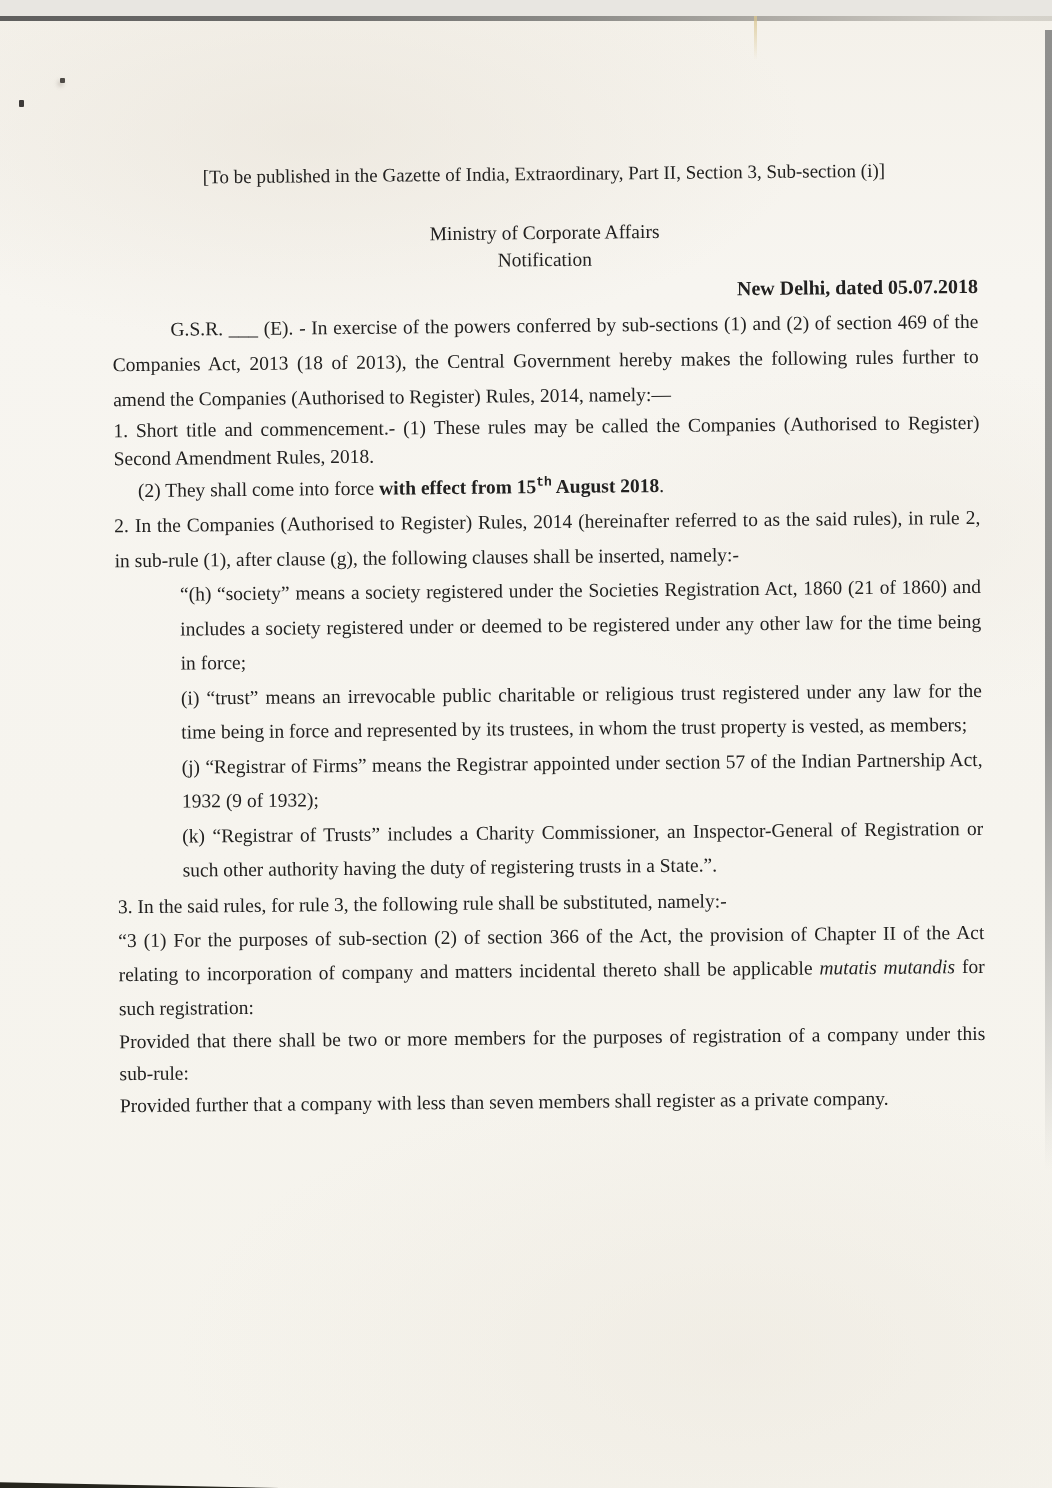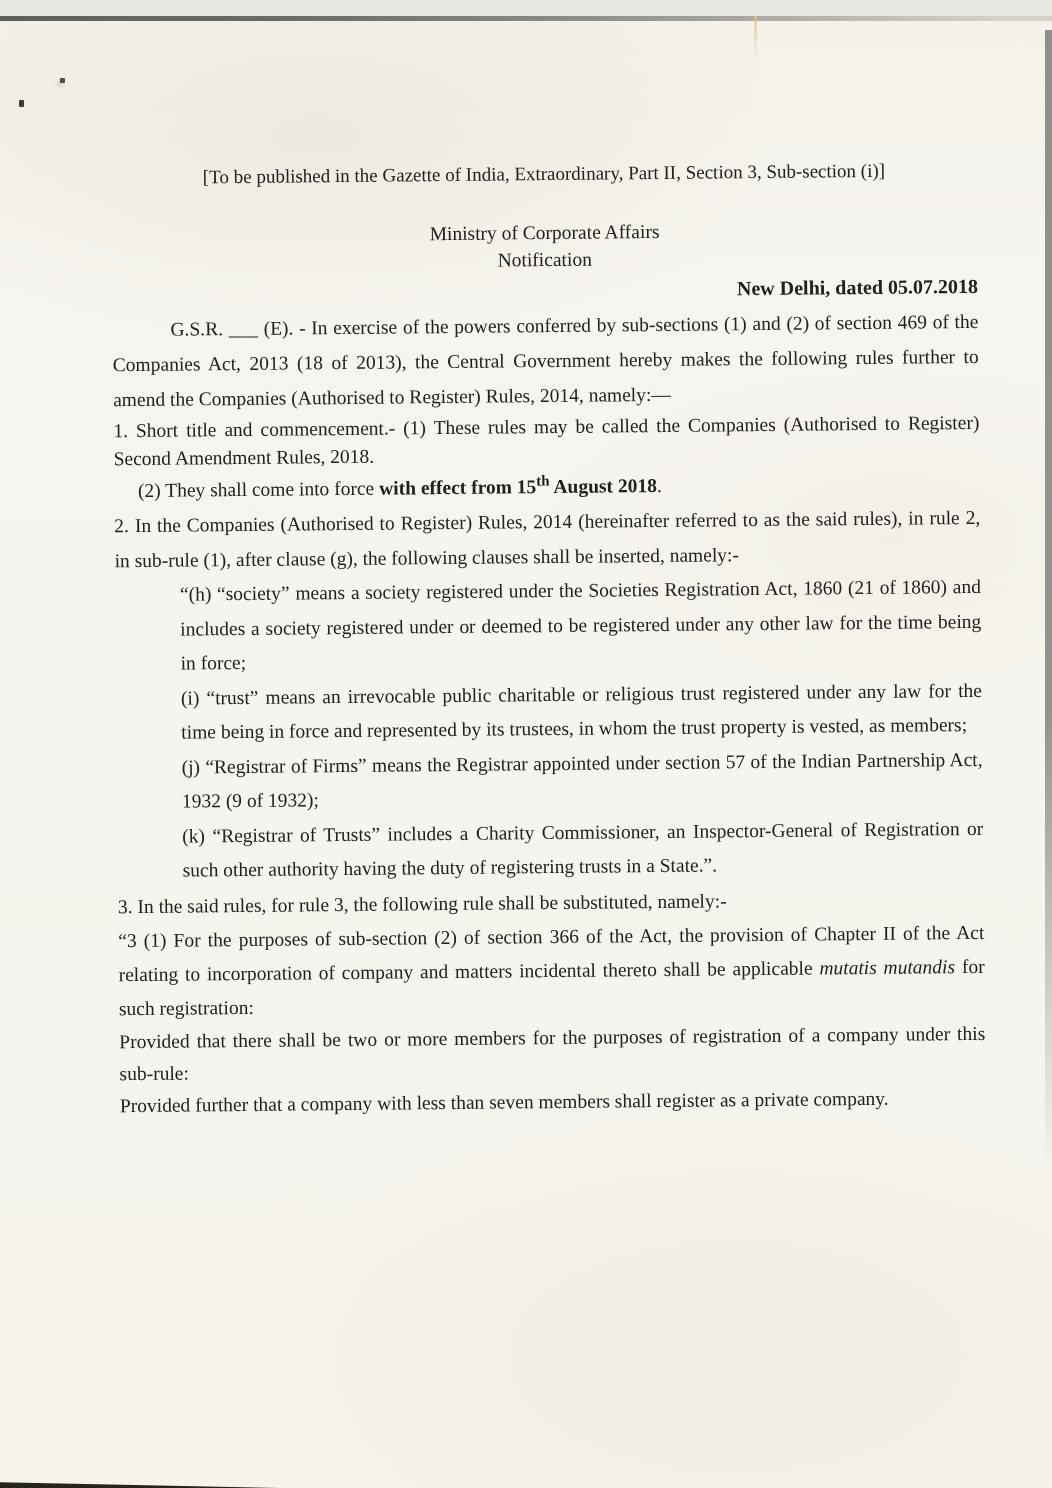--- a/index.html
+++ b/index.html
@@ -120,21 +120,21 @@
     margin-top: 55px;
     line-height: 32px;
     text-align: justify;
   }
   .proviso2 {
     margin-top: 6px;
     line-height: 32px;
   }
   .bold { font-weight: bold; }
   .italic { font-style: italic; }
-  sup { font-size: 15px; line-height: 0; }
+  sup { font-size: 13px; line-height: 0; font-family: Liberation Mono, monospace; }
 </style>
 </head>
 <body>
 
 <div class="page">
 
   <div class="scan-edge-top"></div>
   <div class="scan-edge-right"></div>
   <div class="scan-mark-top-center"></div>
   <div class="speck-a"></div>

